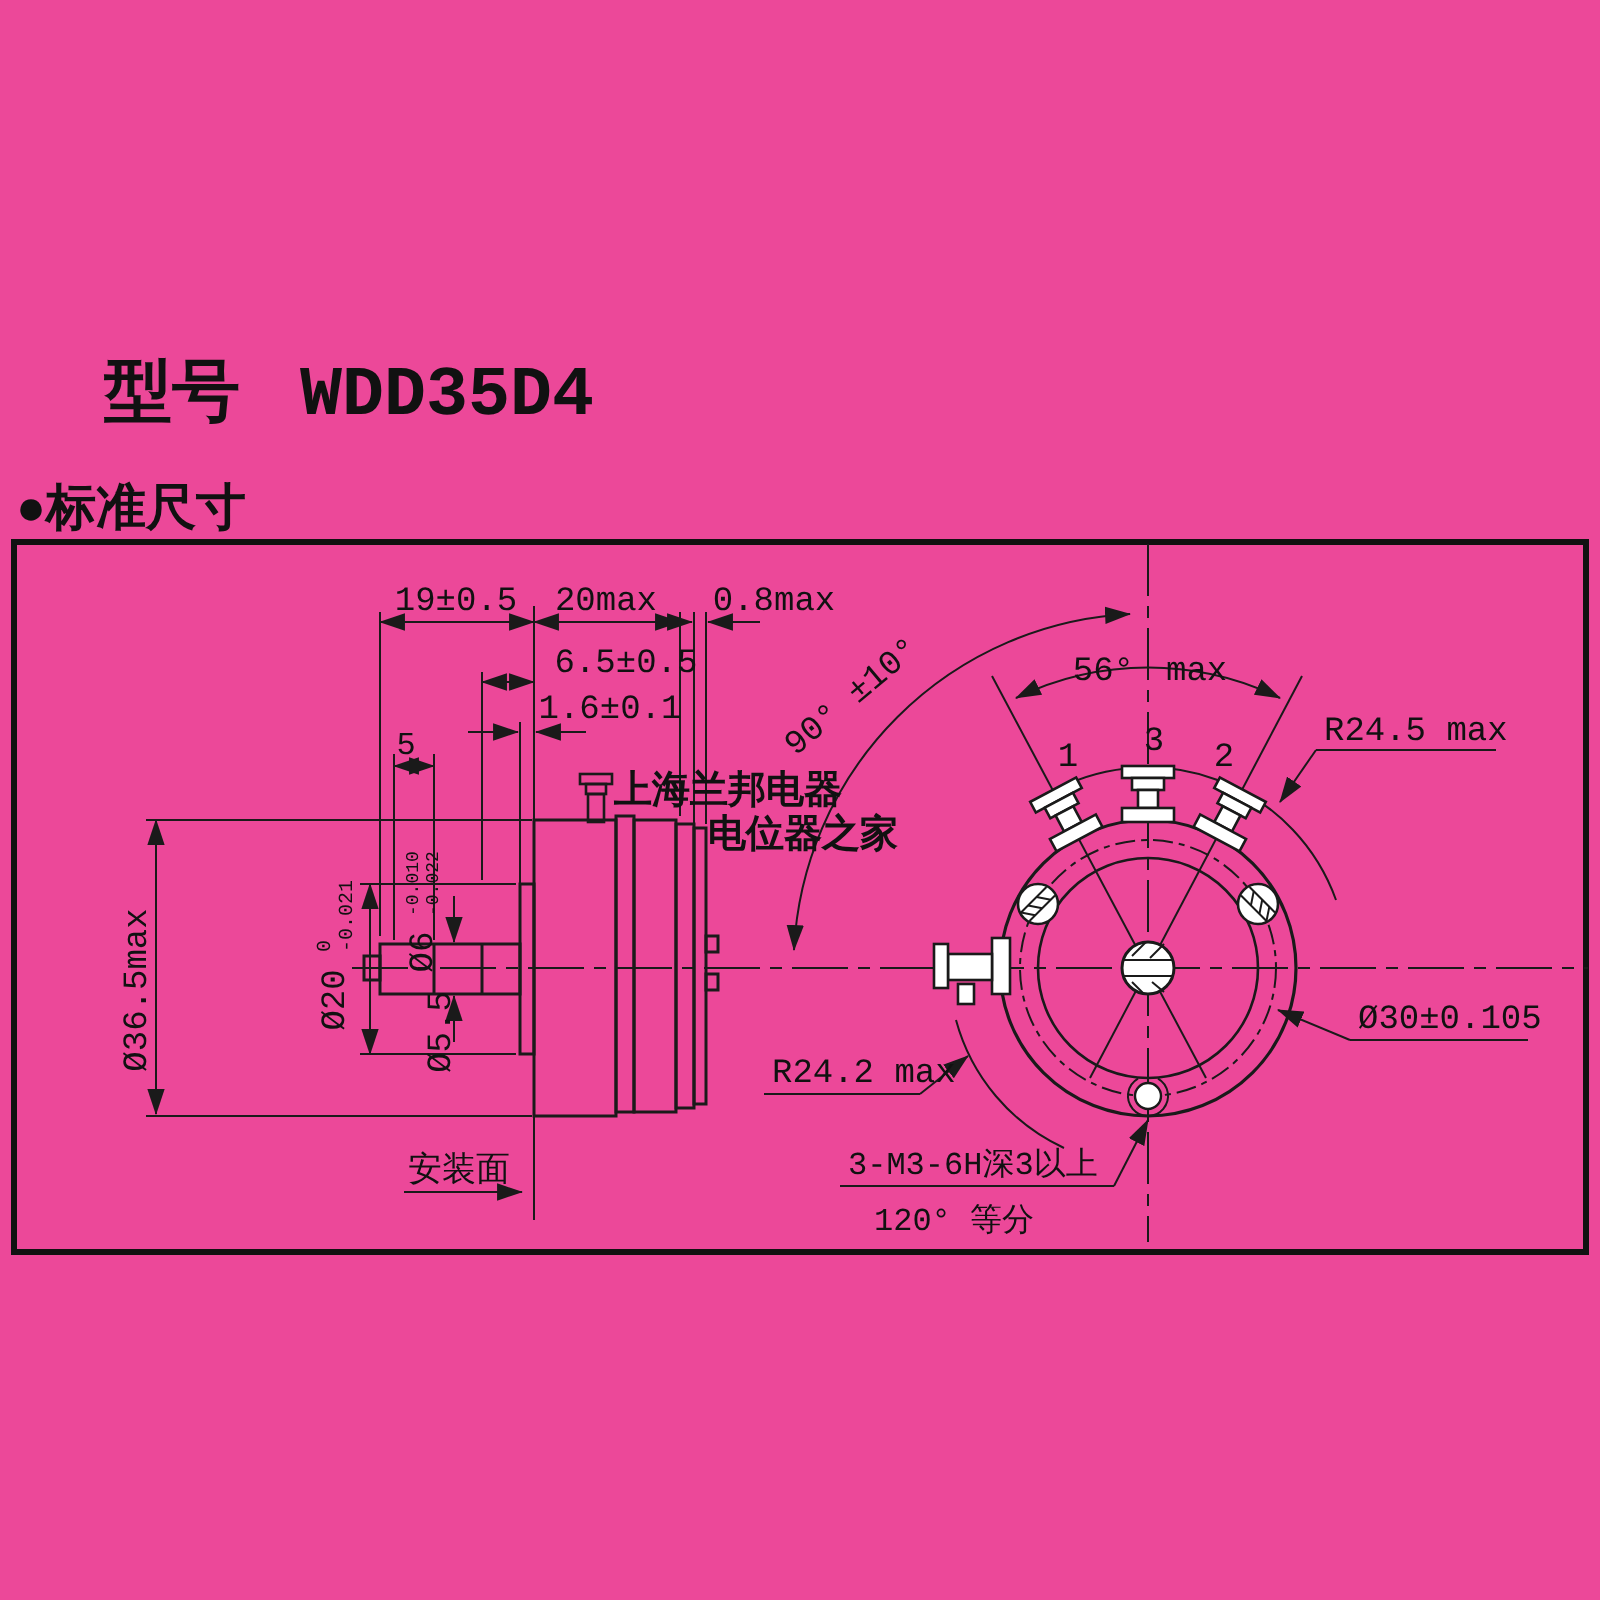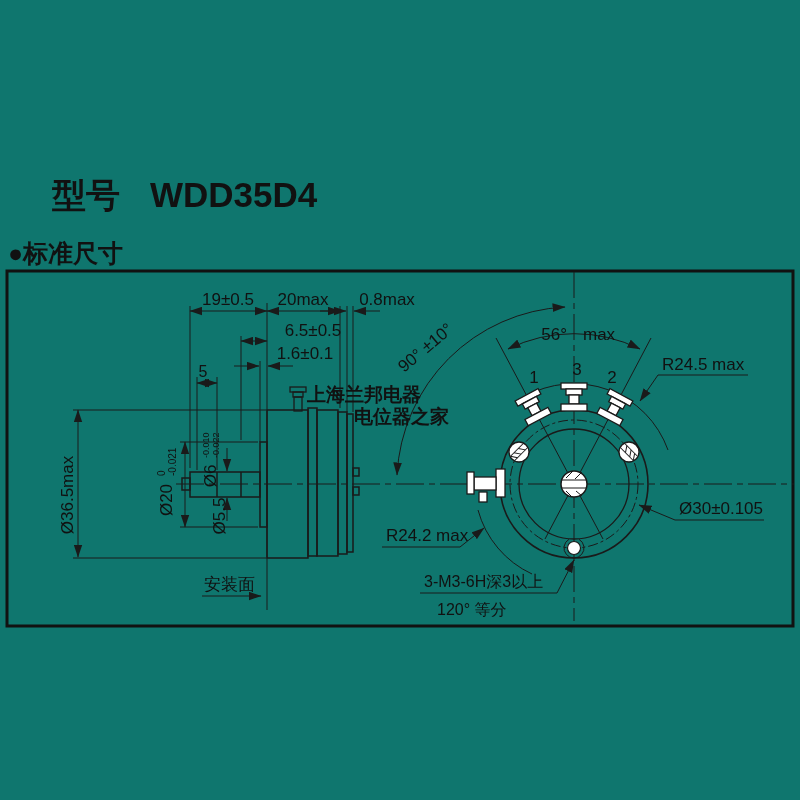--- a/index.html
+++ b/index.html
@@ -1,17 +1,17 @@
 <!DOCTYPE html>
 <html><head>
 <meta charset="utf-8">
 <style>
   html,body{margin:0;padding:0;background:#ffffff;}
-  .canvas{position:relative;width:800px;height:800px;background:#0f766e;overflow:hidden;
-          font-family:Liberation Sans, sans-serif;}
+  .canvas{position:relative;width:800px;height:800px;background:#ec4899;overflow:hidden;
+          font-family:Liberation Mono, monospace;}
   svg text{fill:#111;}
   .dim{font-size:17px;}
   .dim-s{font-size:16px;}
   .tol{font-size:10px;}
   .tol-s{font-size:9px;}
   .wm{font-weight:bold;font-size:19px;}
   .ttl{font-weight:bold;}
 </style>
 </head>
 <body>

